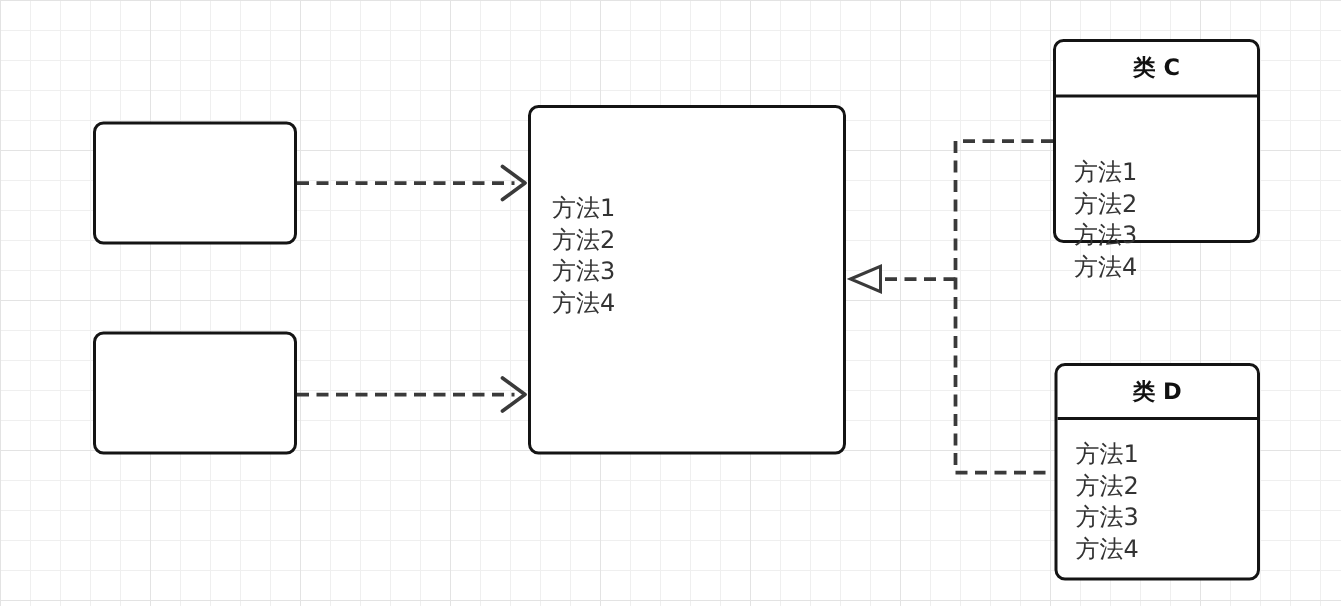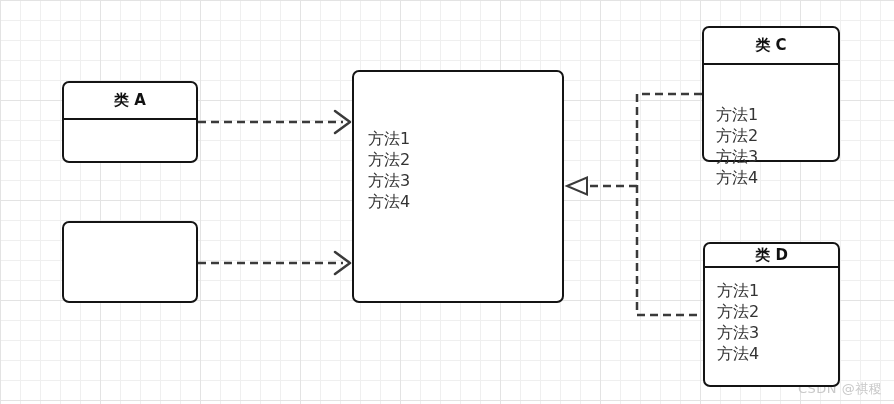--- a/index.html
+++ b/index.html
@@ -81,21 +81,20 @@
       <path d="M637,186 H589"></path>
     </g>
     <g stroke="#3a3a3a" stroke-width="2.5" fill="none" stroke-linecap="round" stroke-linejoin="round">
       <path d="M335,111 L350,122 L335,133"></path>
       <path d="M335,252 L350,263 L335,274"></path>
     </g>
     <polygon points="567,186 587,177.5 587,194.5" fill="#ffffff" stroke="#3a3a3a" stroke-width="2"></polygon>
   </svg>
 
   <div class="node" style="left:62px; top:81px; width:136px; height:82px;">
-    <div class="node-title" style="height:37px;">类 A</div>
     <div class="node-body"></div>
   </div>
 
   <div class="node" style="left:62px; top:221px; width:136px; height:82px;">
     <div class="node-body"></div>
   </div>
 
   <div class="node" style="left:352px; top:70px; width:212px; height:233px;">
     <div class="node-body" style="padding:56px 0 0 14px;">
       <div class="method">方法1</div>
@@ -109,24 +108,23 @@
     <div class="node-title" style="height:37px;">类 C</div>
     <div class="node-body" style="padding:7px 0 0 12px;">
       <div class="method">方法1</div>
       <div class="method">方法2</div>
       <div class="method">方法3</div>
       <div class="method">方法4</div>
     </div>
   </div>
 
   <div class="node" style="left:703px; top:242px; width:137px; height:145px;">
-    <div class="node-title" style="height:24px;">类 D</div>
+    <div class="node-title" style="height:36px;">类 D</div>
     <div class="node-body" style="padding:12px 0 0 12px;">
       <div class="method">方法1</div>
       <div class="method">方法2</div>
       <div class="method">方法3</div>
       <div class="method">方法4</div>
     </div>
   </div>
 
-  <div class="watermark">CSDN @祺稷</div>
 
 </div>
 
 </body></html>

